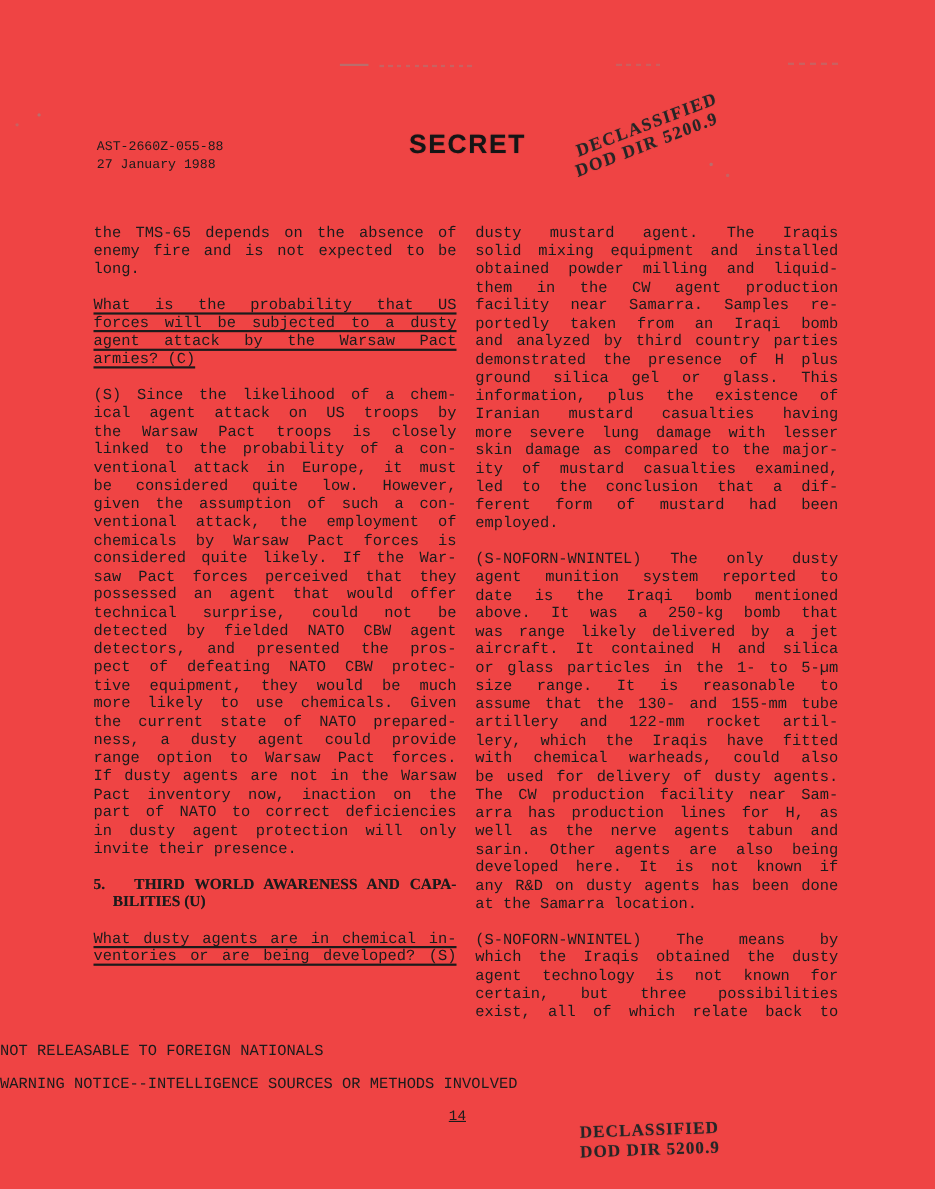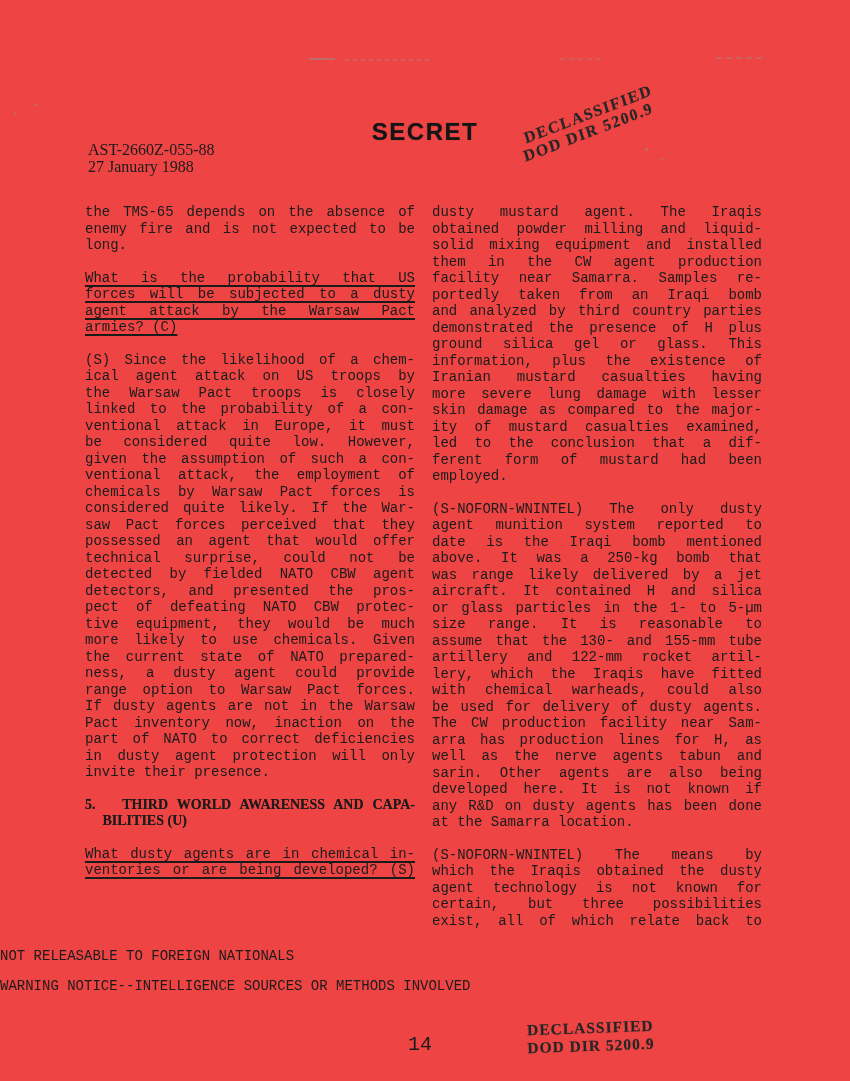--- a/index.html
+++ b/index.html
@@ -13,21 +13,21 @@
   }
   
   .classification{
     position:absolute;top:118px;left:0;right:0;
     text-align:center;
     font-family:"Liberation Sans","DejaVu Sans",sans-serif;
     font-weight:bold;font-size:24px;letter-spacing:1.5px;
     color:#151515;
     text-shadow:0 0 1px rgba(20,20,20,.55);
   }
-  .doc-id-block{position:absolute;top:141px;left:88px;font-size:16px;line-height:17px;font-family:Liberation Serif, serif;}
+  .doc-id-block{position:absolute;top:125px;left:88px;font-size:12px;line-height:17px;}
   
   .stamp{
     font-family:"Liberation Serif","DejaVu Serif",serif;
     font-weight:bold;color:#262626;
     text-shadow:0 0 1px rgba(40,40,40,.45);
   }
   .top-stamp{
     position:absolute;top:130px;left:522px;
     transform:rotate(-21deg) skewX(-4deg);
     transform-origin:left top;
@@ -61,22 +61,23 @@
     text-underline-offset:3px;
     text-decoration-skip-ink:none;
   }
   .section-heading .line{font-weight:bold;white-space:pre-wrap;text-shadow:0 0 .6px rgba(20,20,20,.6);font-family:Liberation Serif, serif;}
   
   .footer{
     position:absolute;top:941px;left:0;right:0;
     text-align:left;font-size:14px;line-height:30px;
   }
   .page-number{
-    position:absolute;top:1033px;left:408px;
-    font-size:20px;
+    position:absolute;top:1007px;left:408px;
+    font-size:13px;
+    text-decoration:underline;
   }
   
   .artifact{position:absolute;background:#8f8f8c;opacity:.55;}
   .a1{top:58px;left:309px;width:26px;height:2px;}
   .a2{top:59px;left:345px;width:85px;height:1.6px;opacity:.4;
       background:repeating-linear-gradient(90deg,#8f8f8c 0 4px,transparent 4px 8px);}
   .a3{top:58px;left:560px;width:40px;height:1.5px;opacity:.35;
       background:repeating-linear-gradient(90deg,#8f8f8c 0 5px,transparent 5px 9px);}
   .a4{top:57px;left:716px;width:46px;height:1.6px;opacity:.4;
       background:repeating-linear-gradient(90deg,#8f8f8c 0 6px,transparent 6px 10px);}
@@ -157,22 +158,22 @@
           <div class="line">     BILITIES (U)</div>
         </div>
         <div class="block question-heading">
           <div class="line j ul">What dusty agents are in chemical in-</div>
           <div class="line j ul">ventories or are being developed? (S)</div>
         </div>
       </div>
     <div class="col" id="col-right">
         <div class="block para">
           <div class="line j">dusty mustard agent. The Iraqis</div>
+          <div class="line j">solid mixing equipment and installed</div>
           <div class="line j">obtained powder milling and liquid-</div>
-          <div class="line j">solid mixing equipment and installed</div>
           <div class="line j">them in the CW agent production</div>
           <div class="line j">facility near Samarra. Samples re-</div>
           <div class="line j">portedly taken from an Iraqi bomb</div>
           <div class="line j">and analyzed by third country parties</div>
           <div class="line j">demonstrated the presence of H plus</div>
           <div class="line j">ground silica gel or glass. This</div>
           <div class="line j">information, plus the existence of</div>
           <div class="line j">Iranian mustard casualties having</div>
           <div class="line j">more severe lung damage with lesser</div>
           <div class="line j">skin damage as compared to the major-</div>

